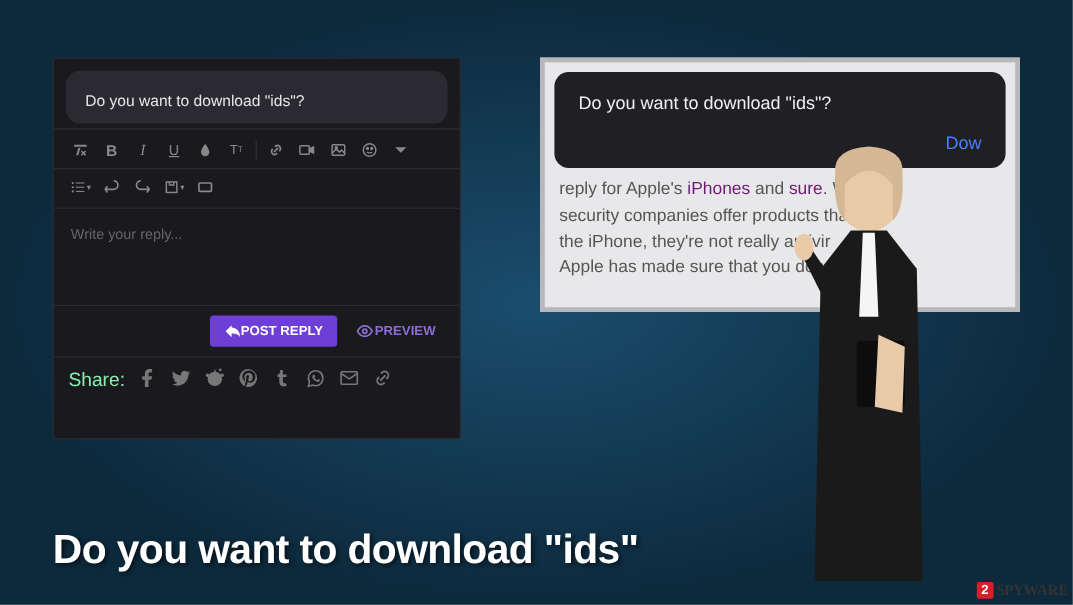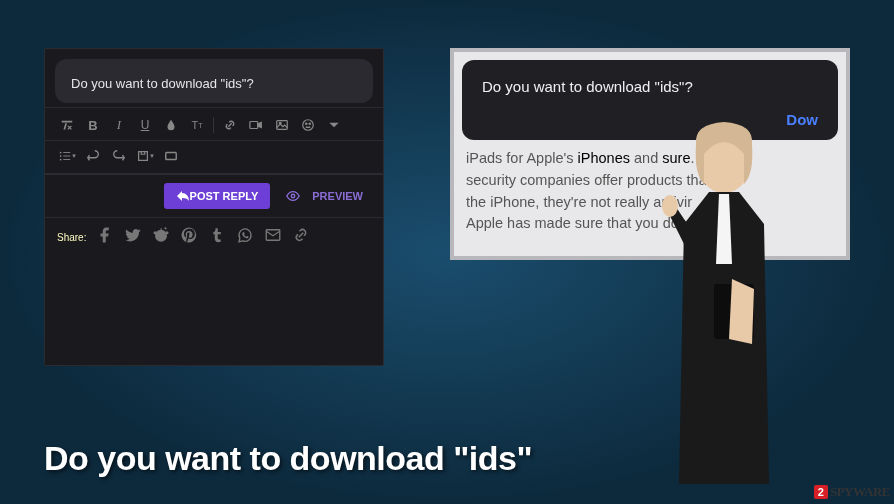--- a/index.html
+++ b/index.html
@@ -127,30 +127,30 @@
     .preview-btn {
       background: transparent;
       color: #8b6dd6;
       border: none;
       padding: 6px 8px;
       font-size: 11px;
       font-weight: 600;
       cursor: pointer;
       display: flex;
       align-items: center;
-      gap: 12px;
+      gap: 1px;
     }
     
     .share-bar {
       display: flex;
       align-items: center;
       gap: 10px;
       padding: 8px 12px;
-      color: #fef9c3;
-      font-size: 10px;
+      color: #86efac;
+      font-size: 16px;
       border-top: 1px solid #2a2a30;
     }
     .share-icon {
       color: #777;
       font-size: 16px;
       cursor: pointer;
     }
     
     
     .right-panel {
@@ -173,30 +173,29 @@
     .right-prompt-text {
       color: #f0f0f2;
       font-size: 15px;
     }
     .right-download {
       color: #4a7fff;
       font-size: 15px;
       text-align: right;
       margin-top: 16px;
       cursor: pointer;
-      font-weight: bold;
     }
     .article-text {
       color: #555;
       font-size: 14.5px;
       line-height: 1.5;
       margin-top: 8px;
       padding: 0 4px;
     }
-    .article-text a { color: #000000; text-decoration: none; }
+    .article-text a { color: #701a75; text-decoration: none; }
     
     
     .big-title {
       position: absolute;
       left: 44px;
       bottom: 26px;
       color: #fff;
       font-size: 34px;
       font-weight: 900;
       text-shadow: 2px 2px 4px rgba(0,0,0,0.6);
@@ -334,20 +333,21 @@
         </svg>
         <span style="font-size:7px;">▾</span>
       </button>
     <button>
         <svg viewBox="0 0 16 16" fill="none" stroke="currentColor" stroke-width="1.6">
           <rect x="2" y="4" width="12" height="8" rx="1"></rect>
         </svg>
       </button>
   </div>
 
+  <div class="editor-area">Write your reply...</div>
 
   <div class="action-bar">
     <button class="post-reply-btn">
       <svg viewBox="0 0 14 14" fill="currentColor">
           <path d="M6 2L1 7l5 5V9c4 0 6 1 7 3 0-5-3-8-7-8V2z"></path>
         </svg>
       <span>POST REPLY</span>
     </button>
     <button class="preview-btn">
       <svg viewBox="0 0 16 16" fill="none" stroke="currentColor" stroke-width="1.6">
@@ -392,21 +392,21 @@
         </svg></span>
   </div>
 </div>
 
 <div class="right-panel">
   <div class="right-prompt">
     <span class="right-prompt-text">Do you want to download "ids"?</span>
     <span class="right-download">Dow</span>
   </div>
   <div class="article-text">
-    <span>iPads for Apple's </span><a>iPhones</a><span> and </span><a>sure</a><span>. While</span><br>
+    <span>reply for Apple's </span><a>iPhones</a><span> and </span><a>sure</a><span>. While</span><br>
     <span>security companies offer products that</span><br>
     <span>the iPhone, they're not really antivir</span><br>
     <span>Apple has made sure that you don</span>
   </div>
 </div>
 
 <div class="person">
   <svg viewBox="0 0 200 400">
     <ellipse cx="100" cy="55" rx="28" ry="34" fill="#e8c9a8"></ellipse>
     <path d="M72 40 Q70 20 100 18 Q130 20 128 40 Q130 70 120 80 L120 50 Q110 38 100 38 Q90 38 80 50 L80 80 Q70 70 72 40z" fill="#d4b896"></path>

